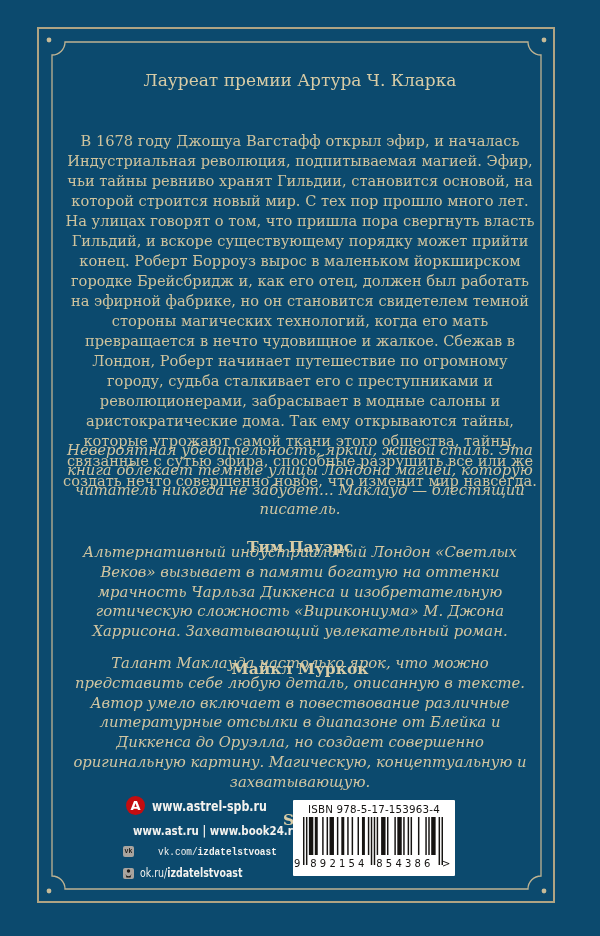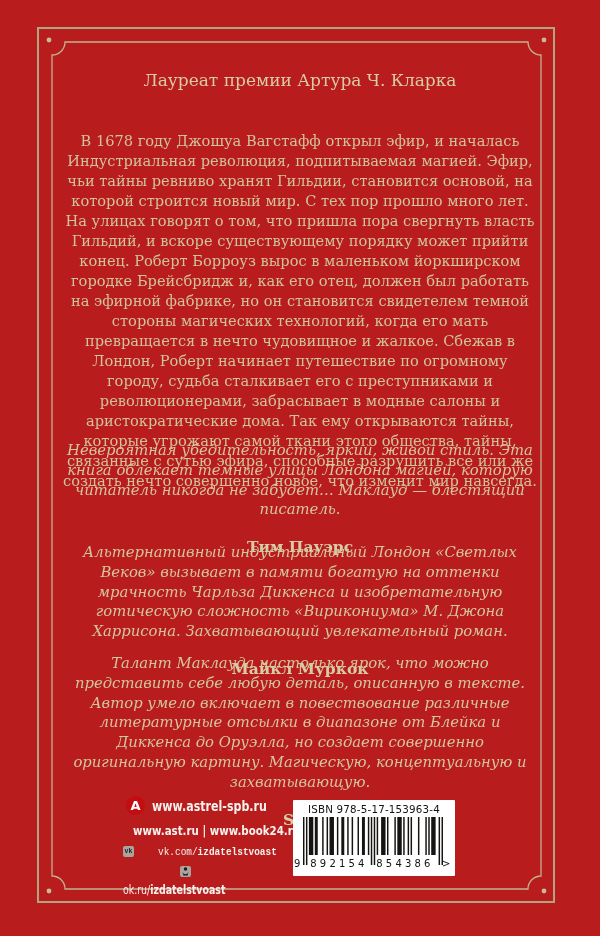--- a/index.html
+++ b/index.html
@@ -1,18 +1,18 @@
 <!DOCTYPE html>
 <html><head>
 <meta charset="utf-8">
 <style>
   html,body{margin:0;padding:0;background:#000;}
   .cover{
     position:relative;width:600px;height:936px;overflow:hidden;
-    background:#b91c1c;
+    background:#0c4a6e;
     font-family:"DejaVu Serif","Liberation Serif",serif;
     color:#cfc39d;
   }
   .frame-svg{position:absolute;left:0;top:0;}
   .awards{
     position:absolute;top:70px;left:50px;width:500px;
     text-align:center;font-size:17px;line-height:21px;color:#d8cca6;
   }
   .synopsis{
     position:absolute;top:131px;left:62px;width:476px;
@@ -28,21 +28,21 @@
   .publisher{
     position:absolute;left:120px;top:796px;width:180px;height:92px;
     font-family:"DejaVu Sans","Liberation Sans",sans-serif;color:#f4f2ee;
   }
   .prow{position:absolute;display:flex;align-items:center;white-space:nowrap;}
   .cond{display:inline-block;transform:scaleX(0.82);transform-origin:0 50%;}
   .row1{top:0;left:6px;gap:7px;}
   .row1 .site{font-weight:bold;font-size:13.5px;}
   .row2{top:27px;left:13px;font-weight:bold;font-size:12.5px;}
   .row3{top:49px;left:3px;gap:24px;font-size:11.5px;font-family:Liberation Mono, monospace;}
-  .row4{top:70px;left:3px;gap:6px;font-size:11.5px;flex-direction:column;}
+  .row4{top:70px;left:3px;gap:6px;font-size:11.5px;}
   .row3 b,.row4 b{font-weight:bold;}
   .ast-logo{
     width:19px;height:19px;border-radius:50%;background:#c40d10;flex:0 0 19px;
     display:flex;align-items:center;justify-content:center;
     color:#fff;font-weight:bold;font-size:13px;line-height:19px;
   }
   .soc-icon{
     width:11px;height:11px;border-radius:2px;background:#a9a49e;flex:0 0 11px;
     display:flex;align-items:center;justify-content:center;
     color:#1d1b19;font-weight:bold;font-size:6.5px;line-height:11px;

